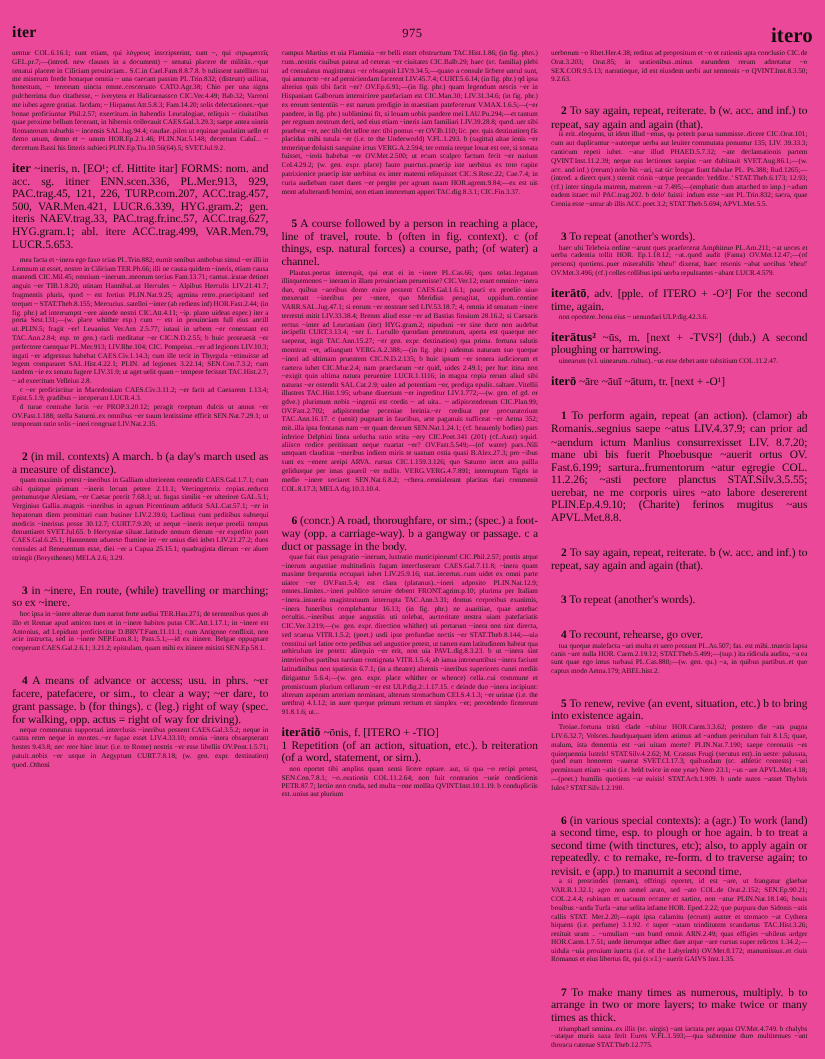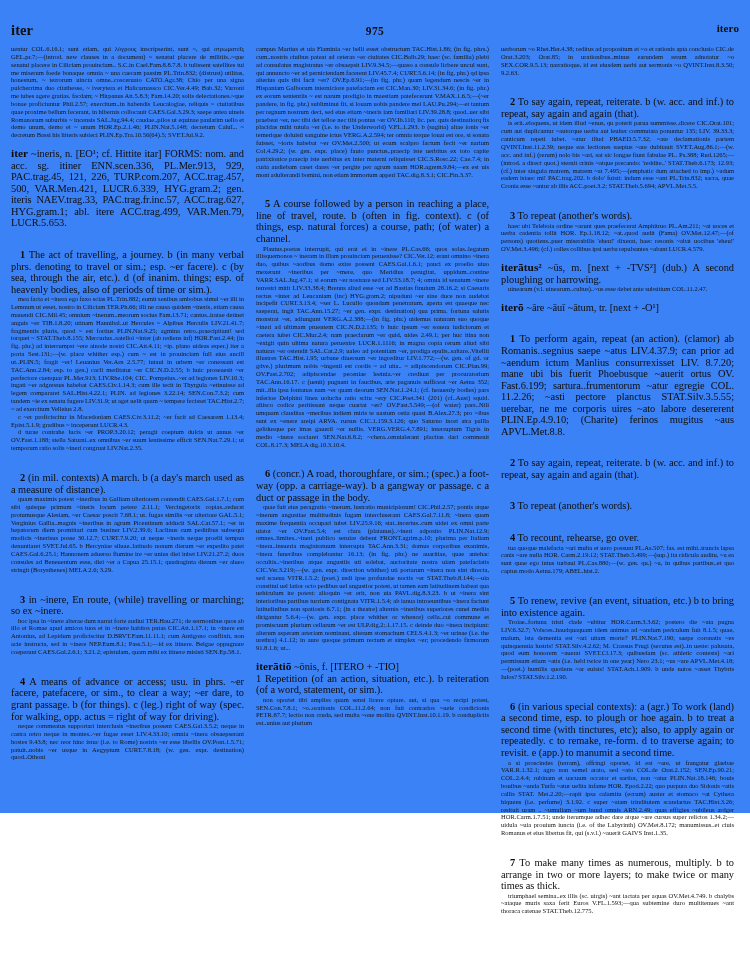--- a/index.html
+++ b/index.html
@@ -5,40 +5,40 @@
   html,body{margin:0;padding:0;background:#ffffff;}
   body{
     width:750px;height:963px;
     font-family:"Liberation Serif","DejaVu Serif",serif;
     color:#120f0d;
     overflow:hidden;
     position:relative;
   }
   .page{
     position:absolute;inset:0;
-    width:750px;height:813px;
+    width:750px;height:963px;
     box-sizing:border-box;
     padding:0;
-    background:#3b82f6;
+    background:#ec4899;
   }
   
   .runhead{
     position:absolute;top:22px;left:0;width:750px;height:20px;
   }
   .runhead .rh-left{
     position:absolute;left:11px;top:0;
     font-weight:bold;font-size:14.5px;letter-spacing:.1px;
   }
   .runhead .rh-center{
     position:absolute;left:0;top:3px;width:750px;text-align:center;
-    font-size:11.5px;letter-spacing:.4px;font-weight:bold;
+    font-size:11.5px;letter-spacing:.4px;
   }
   .runhead .rh-right{
     position:absolute;right:11px;top:0;
-    font-weight:bold;font-size:11px;letter-spacing:.1px;
+    font-weight:bold;font-size:19px;letter-spacing:.1px;
   }
   
   .cols{
     position:absolute;top:45px;left:0;width:750px;height:918px;
   }
   .col{
     position:absolute;top:0;width:233px;height:918px;
     overflow:hidden;
   }
   #col1{left:11px;}
@@ -88,21 +88,20 @@
 
     <div class="col" id="col1">
 
       <p class="cit noind">uentur COL.6.16.1; sunt etiam, qui λόγρους inscripserint, sunt ~, qui στρωματεῖς GEL.pr.7;—(introd. new clauses in a document) ~ senatui placere de militiis..~que senatui placere in Ciliciam prouinciam.. S.C.in Cael.Fam.8.8.7.8. b tulissent satellites tui me miserum foede bonaque omnia ~ una caecam passim PL.Trin.832; (distrust) utilitas, honestum, ~ terrorum uincta omne..cosceruato CATO.Agr.38; Chio per una signa pulcherrima duo citathesse, ~ iverytera et Halicarnassco CIC.Ver.4.49; Bab.32; Varroni me iubes agere gratias. facdam; ~ Hirpanus Att.5.8.3; Fam.14.20; solis delectationes.~que bonae proficiuntur Phil.2.57; exercitum..in habendis Leucalogiae, reliquis ~ ciuitatibus quae proxime bellum fecerant, in hibernis collocauit CAES.Gal.3.29.3; saepe antea uineis Romanorum suburbis ~ incensis SAL.Jug.94.4; caudae..pilos ut equinae paulatim uello et demo unum, demo et ~ unum HOR.Ep.2.1.46; PLIN.Nat.5.148; decretum Caluī... ~ decretum Bassi his litteris subieci PLIN.Ep.Tra.10.56(64).5; SVET.Jul.9.2.</p>
 
       <div class="entry">
         <p class="def"><span class="hw">iter</span> <span>~ineris, n. [EO¹; cf. Hittite itar] FORMS: nom. and acc. sg. itiner ENN.scen.336, PL.Mer.913, 929, PAC.trag.45, 121, 226, TURP.com.207, ACC.trag.457, 500, VAR.Men.421, LUCR.6.339, HYG.gram.2; gen. iteris NAEV.trag.33, PAC.trag.fr.inc.57, ACC.trag.627, HYG.gram.1; abl. itere ACC.trag.499, VAR.Men.79, LUCR.5.653.</span></p>
       </div>
 
       <div class="sense">
-        <p class="def ind"><span class="num">1</span> <span>The act of travelling, a journey.  b (in many verbal phrs. denoting to travel or sim.; esp. ~er facere).  c (by sea, through the air, etc.).  d (of inanim. things; esp. of heavenly bodies, also of periods of time or sim.).</span></p>
         <p class="cit">mea facta et ~inera ego faxo scias PL.Trin.882; eumit senibus ambobus simul ~er illi in Lemnum ut esset, nostro in Ciliciam TER.Ph.66; illi ne causa quidem ~ineris, etiam causa manendi CIC.Mil.45; omnium ~inerum..meorum socius Fam.13.71; cantus..iratae detinet anguis ~er TIB.1.8.20; utinam Hannibal..ut Hercules ~ Alpibus Herculis LIV.21.41.7; fragmentis pluris, quod ~ est fortius PLIN.Nat.9.25; agmina retro..praecipitant! sed torquet ~ STAT.Theb.8.155; Mercurius..satelloi ~inter (ab rediens inf) HOR.Fast.2.44; (in fig. phr.) ad interrumpst ~ere ainode nostri CIC.Att.4.11; ~ip. plano uideas esper.) iter a porta Sest.131;—(w. place whither esp.) cum ~ est in prouinciam full eius ancill ut..PLIN.5; fragit ~er! Leuanius Ver.Arn 2.5.77; iutaui in urbem ~er conessant est TAC.Ann.2.84; esp. to gen.) cacli meditatur ~er CIC.N.D.2.55;  b huic proseaesit ~er perfectore caenquar PL.Mer.913; LIV.Rhe.104; CIC. Pompeius..~er ad legiones LIV.10.3; ingati ~er adgressus habebat CAES.Civ.1.14.3; cum ille tecit in Thyrgula ~etinuisse ad legem compararet SAL.Hist.4.22.1; PLIN. ad legiones 3.22.14; SEN.Con.7.3.2; cum tandem ~ie ex senatu fugere LIV.31.9; ut aget uelit quam ~ tempere fecisset TAC.Hist.2.7; ~ ad exercitum Velleius 2.8.</p>
         <p class="cit">c  ~er proficiscitur in Macedoniam CAES.Civ.3.11.2; ~er facit ad Caesarem 1.13.4; Epist.5.1.9; gradibus ~ inceperunt LUCR.4.3.</p>
         <p class="cit">d  turae contrahe lucis ~er PROP.3.20.12; peragit coeptum dulcis ut annus ~er OV.Fast.1.188; stella Saturni..ex omnibus ~er suum lentissime efficit SEN.Nat.7.29.1; ut temporum ratio solis ~ineri congruat LIV.Nat.2.35.</p>
       </div>
 
       <div class="sense">
         <p class="def ind"><span class="num">2</span> <span>(in mil. contexts) A march.  b (a day's march used as a measure of distance).</span></p>
         <p class="cit">quam maximis potest ~ineribus in Galliam ulteriorem contendit CAES.Gal.1.7.1; cum sibi quisque primum ~ineris locum petere 2.11.1; Vercingetorix copias..reducst protumusque Alesiam, ~er Caesar poscit 7.68.1; ut. fugas similis ~er ulteriore GAL.5.1; Verginius Gallia..magnis ~ineribus in agrum Picentinum adducit SAL.Cat.57.1; ~er in hepatorum diem promittari cum businer LIV.2.39.6; Laclinus cum peditibus subsequi modicis ~inerisus posse 30.12.7; CURT.7.9.20; ut neque ~ineris neque proelii tempus denuntiaret SVET.Jul.65.   b Hercyniae siluae..latitudo nonum dierum ~er expedito patet CAES.Gal.6.25.1; Hannonem aduerso flumine ire ~er unius diei inbet LIV.21.27.2; duos consules ad Beneuentum esse, diei ~er a Capua 25.15.1; quadraginta dierum ~er alueo stringit (Borysthenes) MELA 2.6; 3.29.</p>
       </div>
 
@@ -147,20 +146,24 @@
       <div class="sense">
         <p class="def ind"><span class="num">2</span> <span>To say again, repeat, reiterate.  b (w. acc. and inf.) to repeat, say again and again (that).</span></p>
         <p class="cit">is erit..eloquens, ut idem illud ~enus, qu poterit parua summisse..dicere CIC.Orat.101; cum aut duplicantur ~autorque uerba aut leuiter commutata ponuntur 135; LIV. 39.33.3; canticum repeti iubet. ~atur illud PHAED.5.7.32; ~ate declamationis partem QVINT.Inst.11.2.39; neque eas lectiones saepius ~are dubitauit SVET.Aug.86.1;—(w. acc. and inf.) (rerum) nolo bis ~ari, sat sic longae fiunt fabulae PL. Ps.388; Rud.1265;—(introd. a direct quot.) sternit crinis ~atque precando: 'reddite..' STAT.Theb.6.173; 12.93; (cf.) inter singula matrem, matrem ~at 7.495;—(emphatic dum attached to imp.) ~adum eadem istaec mi! PAC.trag.202.  b dolo' fuisti: indum esse ~ant PL.Trin.832; sacra, quae Cronia esse ~antur ab illis ACC.poet.3.2; STAT.Theb.5.694; APVL.Met.5.5.</p>
       </div>
 
       <div class="sense">
         <p class="def ind"><span class="num">3</span> <span>To repeat (another's words).</span></p>
         <p class="cit">haec ubi Teleboia ordine ~arunt ques praefecerat Amphitruo PL.Am.211; ~at uoces et uerba cadentia tollit HOR. Ep.1.18.12; ~at..quod audit (Fama) OV.Met.12.47;—(of persons) quotiens..puer miserabilis 'eheu!' dixerat, haec resonis ~abat uocibus 'eheu!' OV.Met.3.496; (cf.) colles collibus ipsi uerba repulsantes ~abant LUCR.4.579.</p>
       </div>
 
+      <div class="entry">
+        <p class="def"><span class="hw">iterātō</span><span>, adv.  [pple. of ITERO + -O²]</span> <span>For the second time, again.</span></p>
+        <p class="cit">non oportere..bona eius ~ uenundari ULP.dig.42.3.6.</p>
+      </div>
 
 
       <div class="entry">
         <p class="def"><span class="hw">iterātus²</span> <span>~ūs, m.  [next + -TVS²]  (dub.)</span> <span>A second ploughing or harrowing.</span></p>
         <p class="cit">uinearum (v.l. uinearum..cultus)..~us esse debet ante subsitium COL.11.2.47.</p>
       </div>
 
       <div class="entry">
         <p class="def"><span class="hw">iterō</span> <span>~āre ~āuī ~ātum, tr.  [next + -O¹]</span></p>
       </div>

